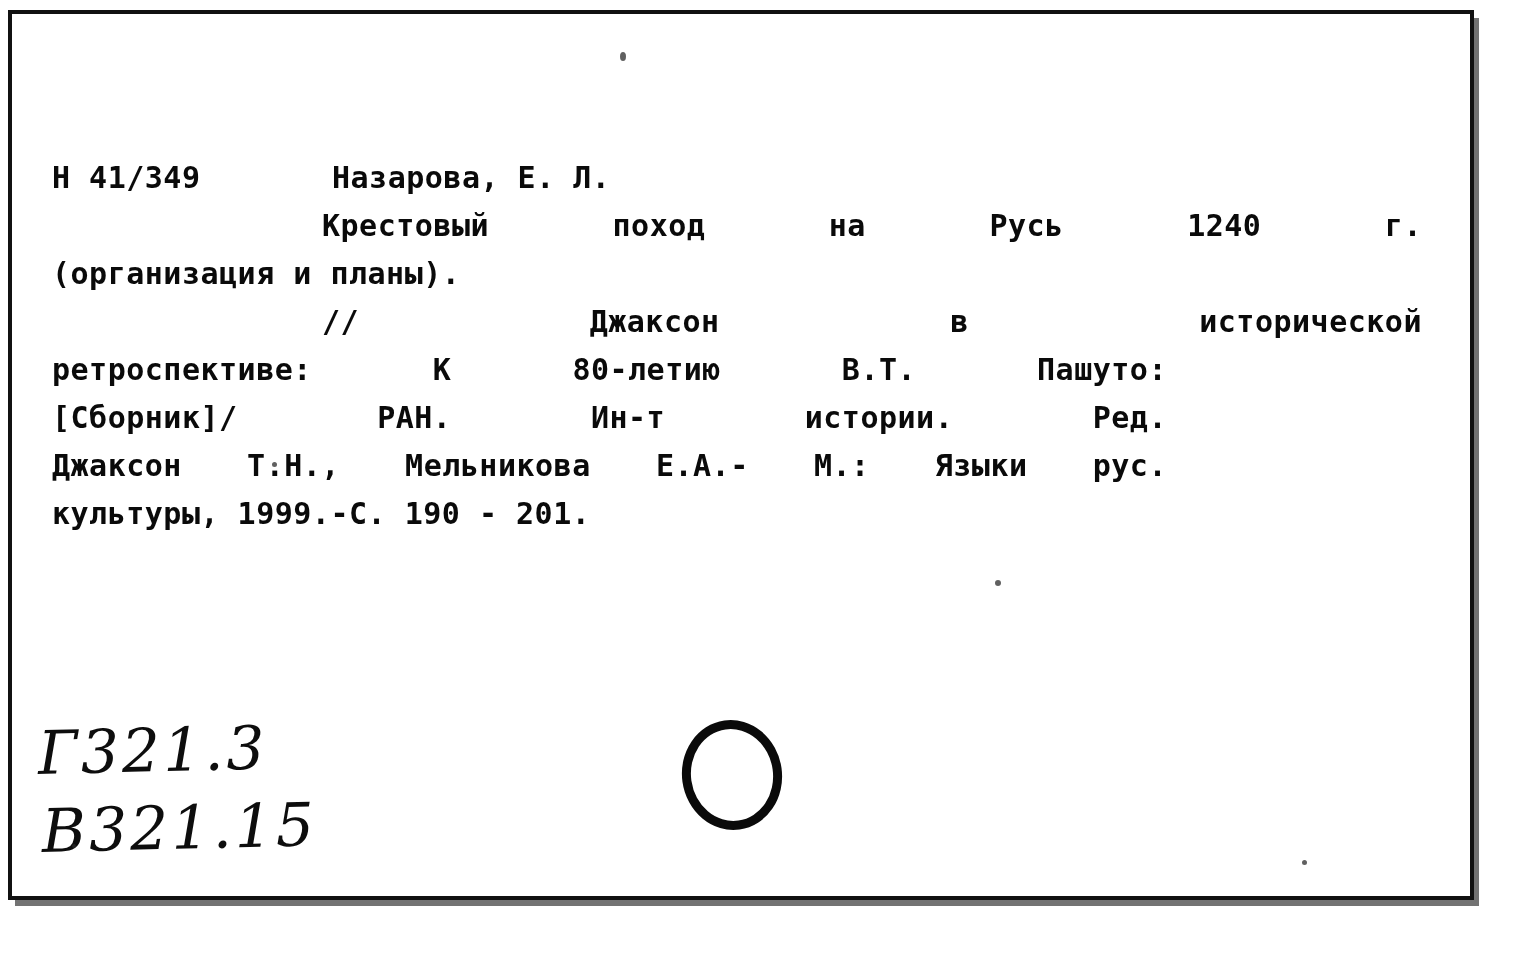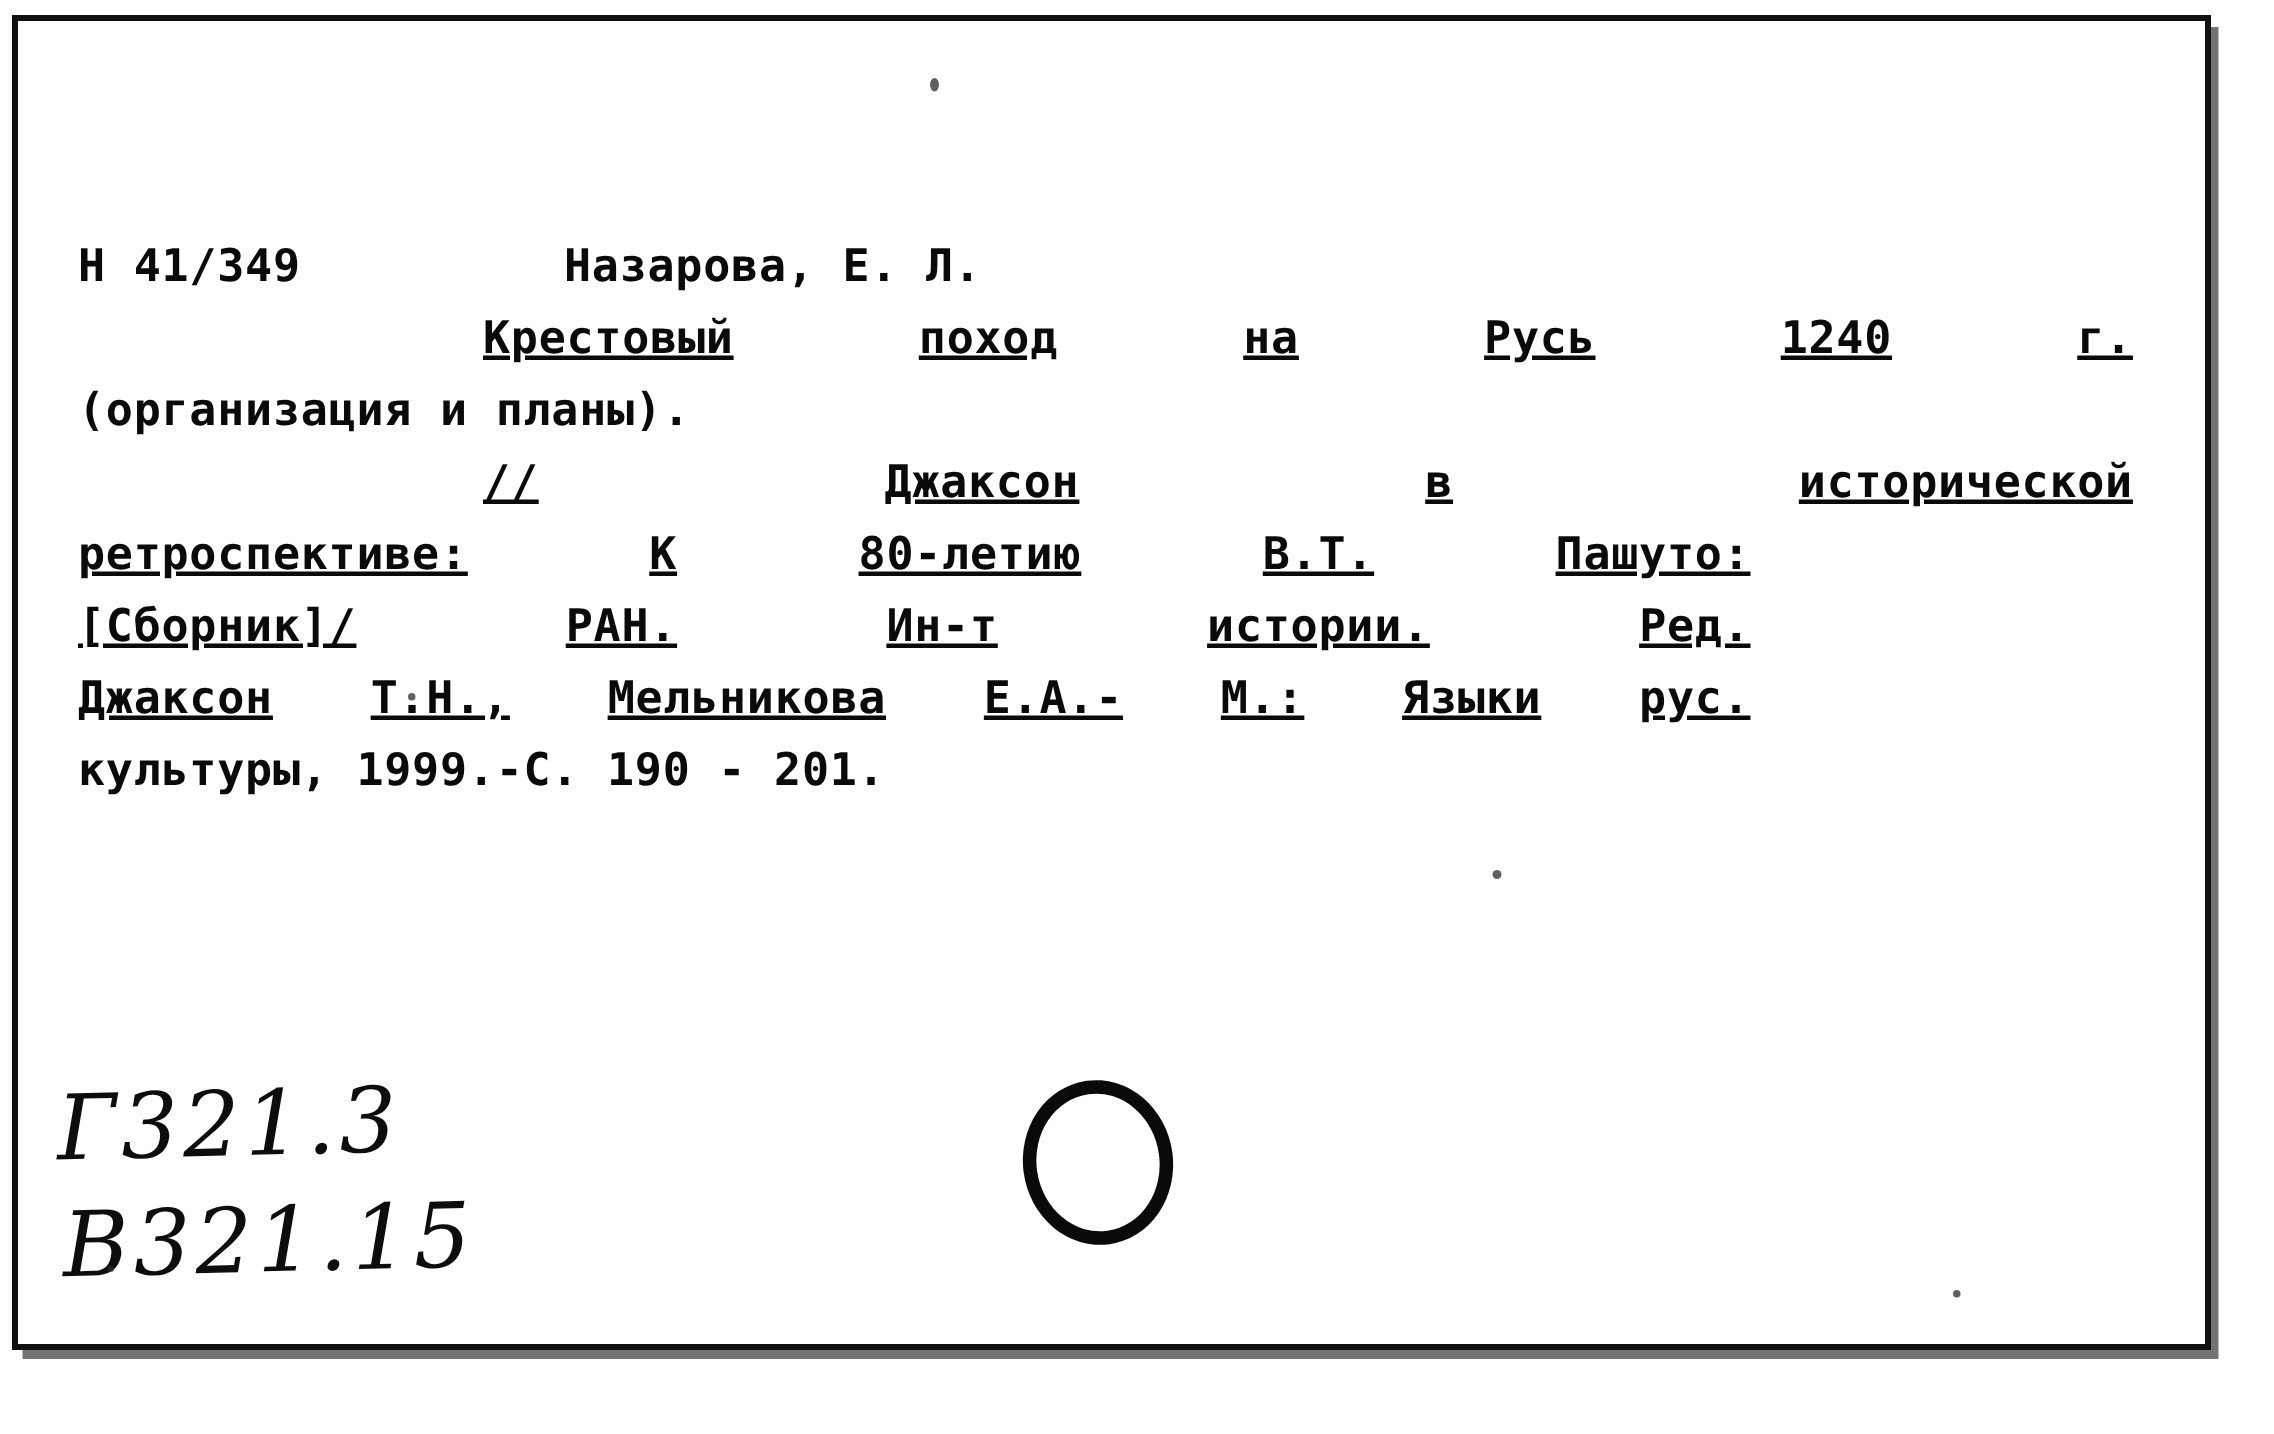--- a/index.html
+++ b/index.html
@@ -44,37 +44,35 @@
 
   .typed-row {
     display: block;
     white-space: pre;
   }
 
   
   #line-shelf-author {
     display: flex;
     align-items: flex-start;
-    gap: 44px;
   }
   #shelfmark {
     width: 280px;
     flex: none;
   }
   #author-name {
     flex: 1 1 auto;
   }
 
   
   .typed-justify {
     display: flex;
     justify-content: space-between;
     width: 1100px;
     margin-left: 270px;
-    text-decoration: underline;
   }
   .typed-justify.full {
     margin-left: 0;
     width: 1115px;
     align-items: flex-end;
   }
   .typed-justify span {
     white-space: pre;
   }
 

